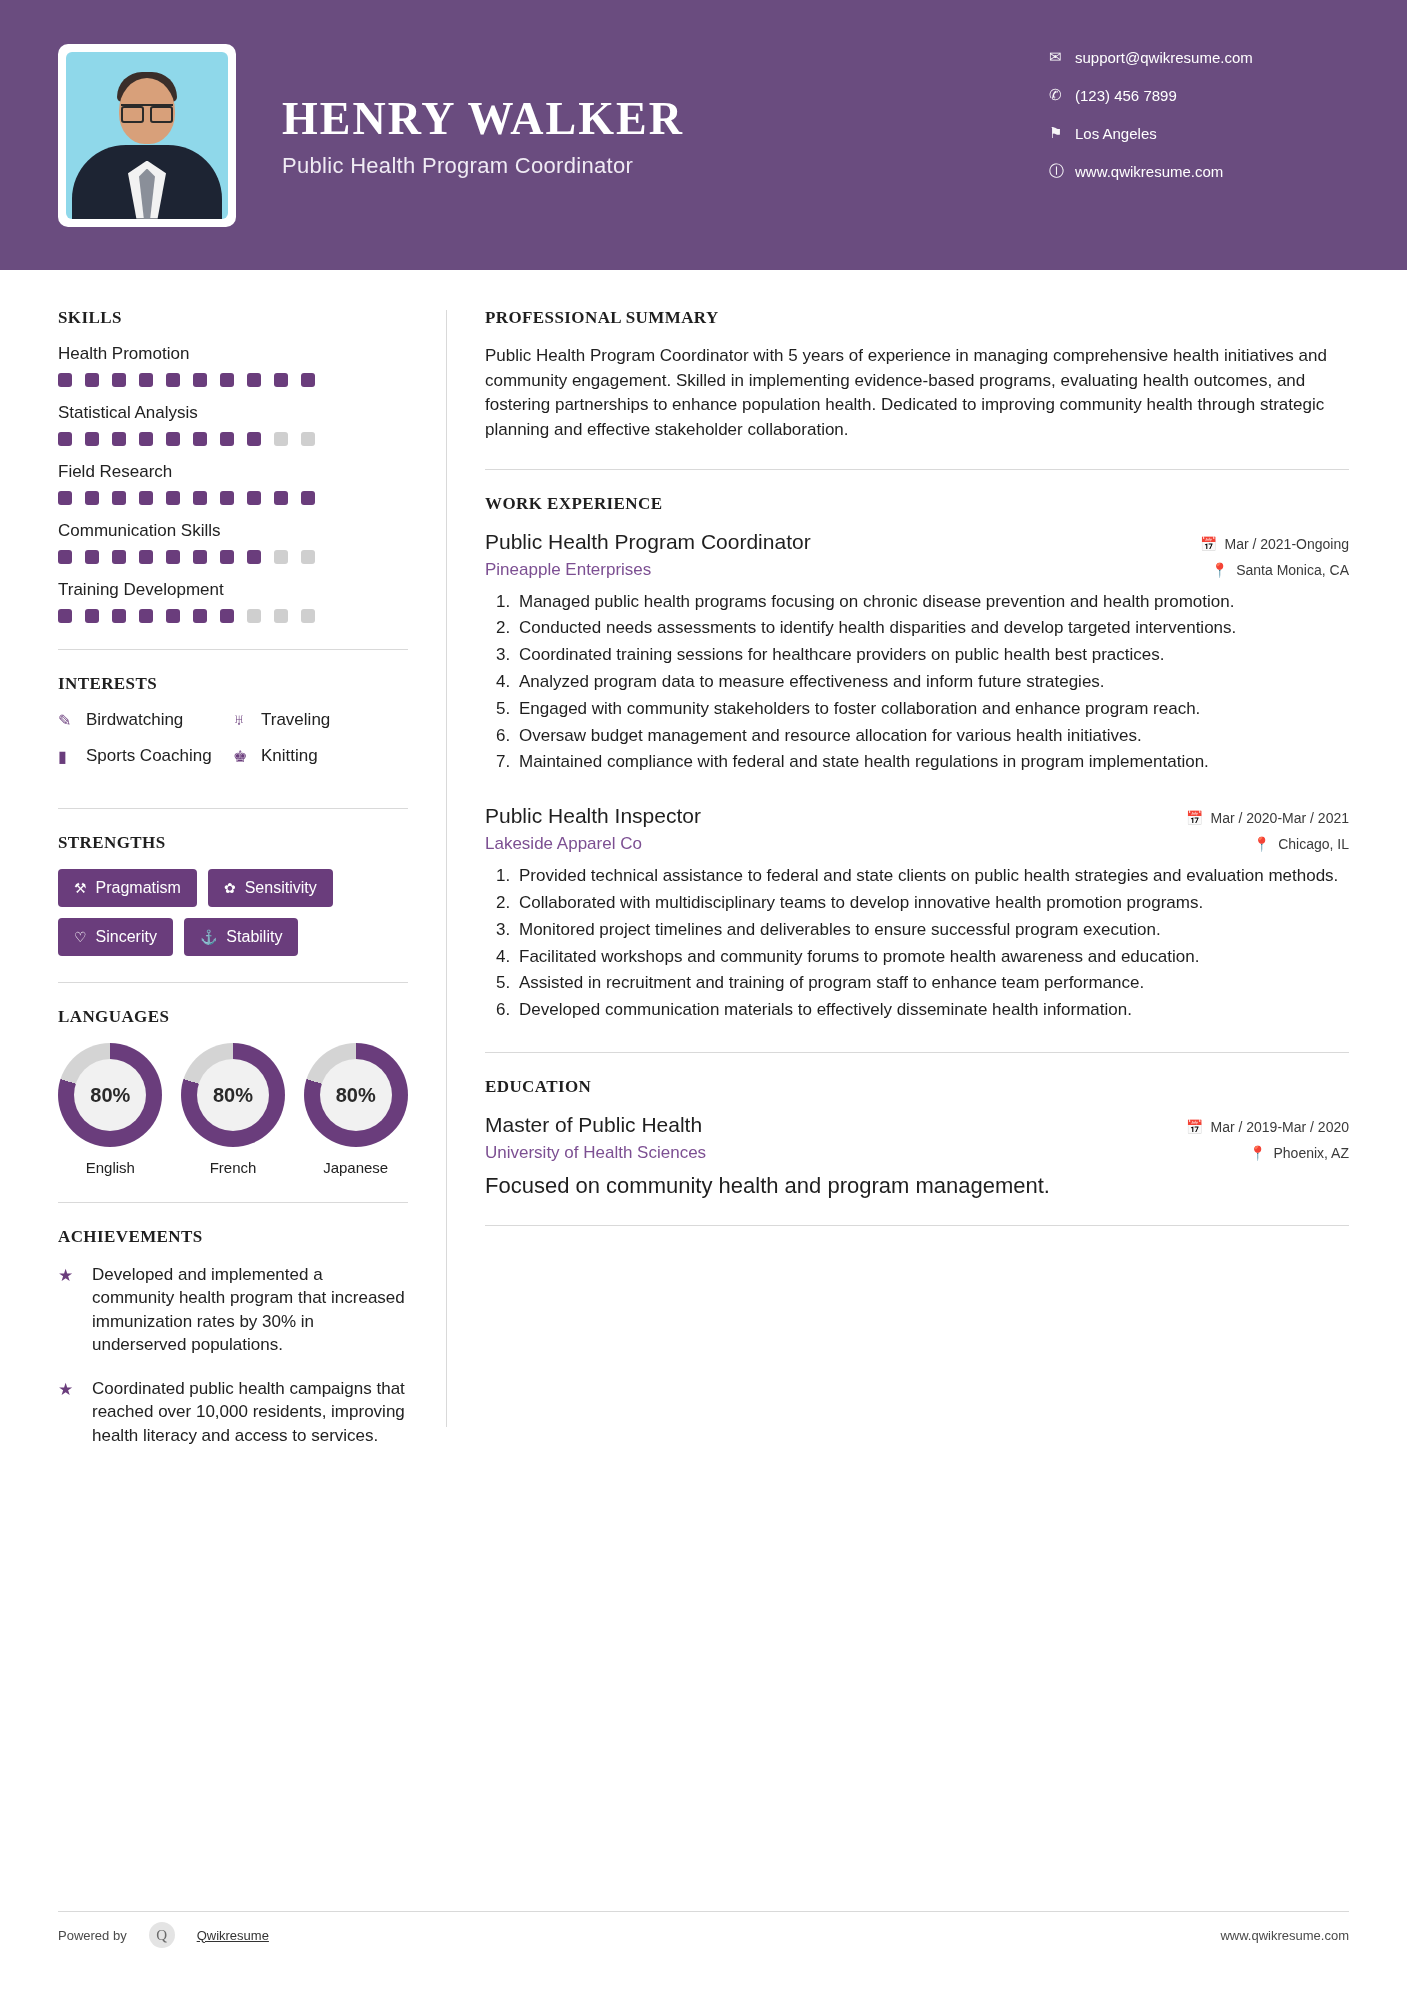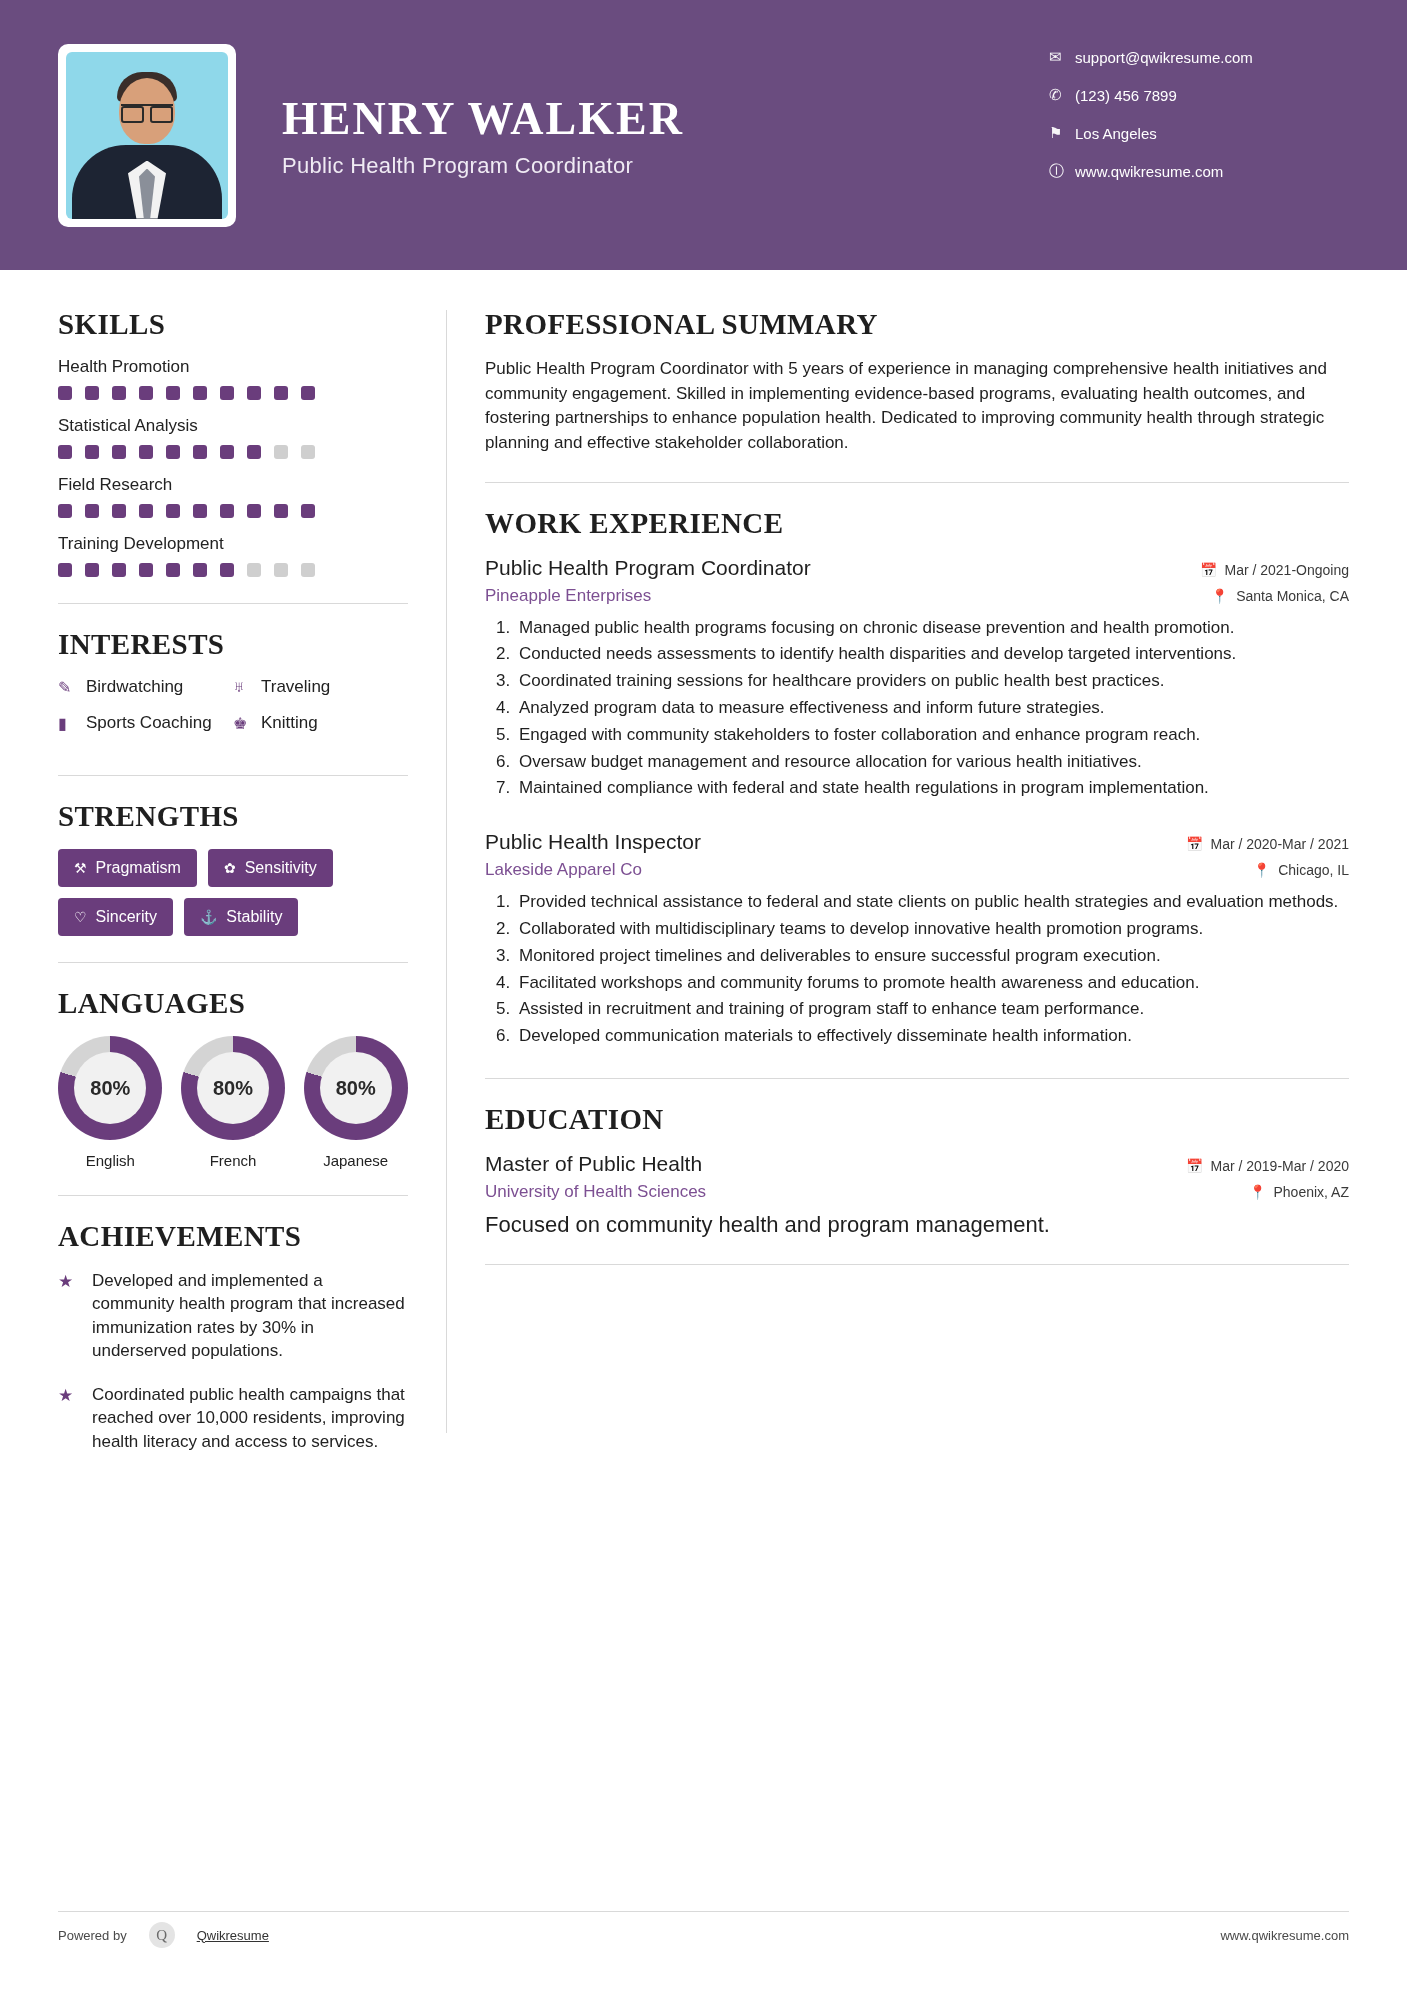--- a/index.html
+++ b/index.html
@@ -151,21 +151,21 @@
     flex: 0 0 1px;
   }
   .right {
     flex: 1;
     padding: 38px 58px 0 38px;
   }
 
   h2.sec {
     font-family: "Liberation Serif", serif;
     font-weight: bold;
-    font-size: 29px;
+    font-size: 17px;
     color: #1f1f1f;
     letter-spacing: .4px;
     margin-bottom: 16px;
   }
   .hr {
     height: 1px;
     background: #d9d9d9;
     margin: 26px 0 24px 0;
   }
 
@@ -435,20 +435,35 @@
               <span class="dot on"></span>
               <span class="dot on"></span>
               <span class="dot on"></span>
               <span class="dot on"></span>
               <span class="dot on"></span>
               <span class="dot on"></span>
               <span class="dot on"></span>
             </div>
           </div>
           <div>
+            <div class="skill-name">Communication Skills</div>
+            <div class="dots">
+              <span class="dot on"></span>
+              <span class="dot on"></span>
+              <span class="dot on"></span>
+              <span class="dot on"></span>
+              <span class="dot on"></span>
+              <span class="dot on"></span>
+              <span class="dot on"></span>
+              <span class="dot on"></span>
+              <span class="dot"></span>
+              <span class="dot"></span>
+            </div>
+          </div>
+          <div>
             <div class="skill-name">Training Development</div>
             <div class="dots">
               <span class="dot on"></span>
               <span class="dot on"></span>
               <span class="dot on"></span>
               <span class="dot on"></span>
               <span class="dot on"></span>
               <span class="dot on"></span>
               <span class="dot on"></span>
               <span class="dot"></span>

